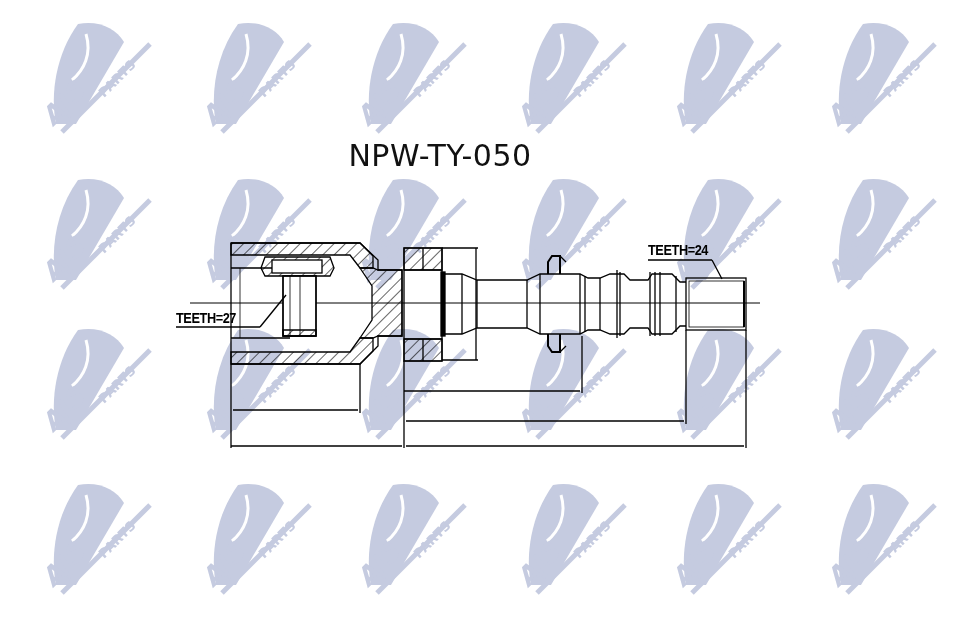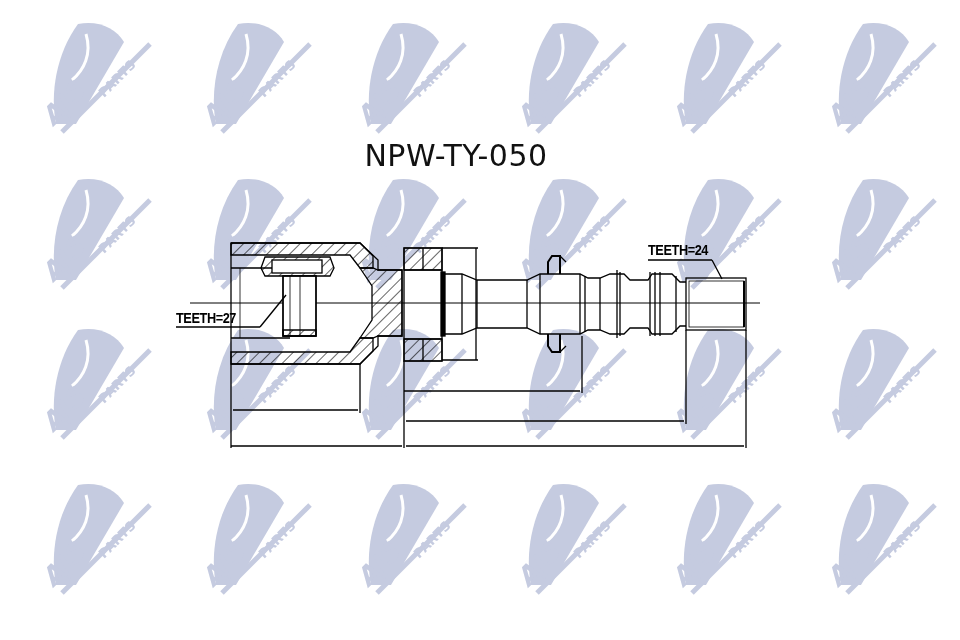--- a/index.html
+++ b/index.html
@@ -1,18 +1,18 @@
 <!DOCTYPE html>
 <html><head>
   <meta charset="utf-8">
   <style>
     html, body { margin: 0; padding: 0; background: #ffffff; }
     body { width: 960px; height: 640px; position: relative; overflow: hidden; font-family: "DejaVu Sans", sans-serif; }
     .watermarks { position: absolute; inset: 0; pointer-events: none; }
-    .title { position: absolute; left: 16px; width: 880px; top: 138px; text-align: center; font-family: "DejaVu Sans", sans-serif; font-size: 30px; color: #111; letter-spacing: 0.5px; }
+    .title { position: absolute; left: 0; width: 880px; top: 138px; text-align: center; font-family: "DejaVu Sans", sans-serif; font-size: 30px; color: #111; letter-spacing: 0.5px; }
     .drawing { position: absolute; left: 0; top: 0; }
     .label { position: absolute; font-family: "Liberation Sans", sans-serif; font-weight: bold; font-size: 15px; color: #000; letter-spacing: -0.5px; transform: scaleX(0.85); transform-origin: left center; }
     .label-27 { left: 176px; top: 309px; }
     .label-24 { left: 648px; top: 241px; }
   </style>
 </head>
 <body>
 
 <div class="watermarks">
   <svg width="960" height="640" viewBox="0 0 960 640">

